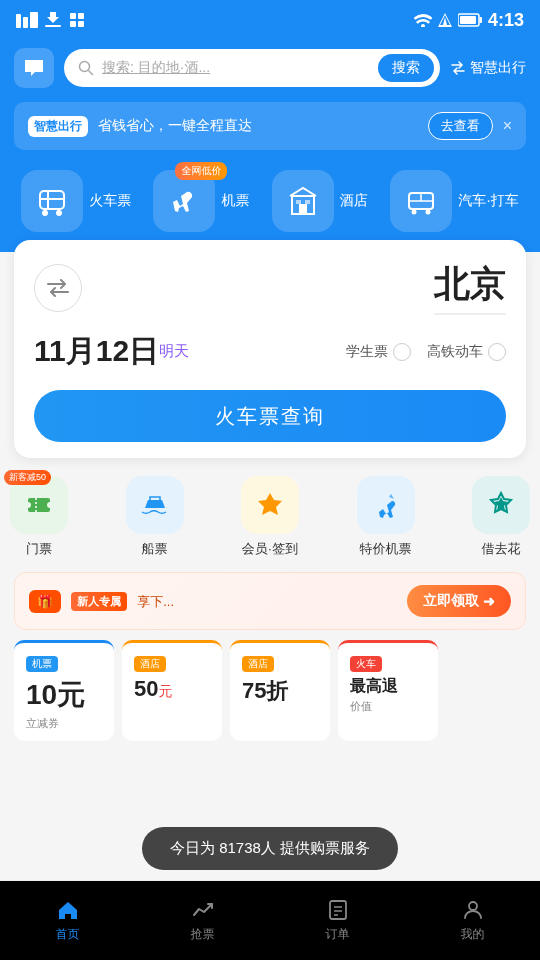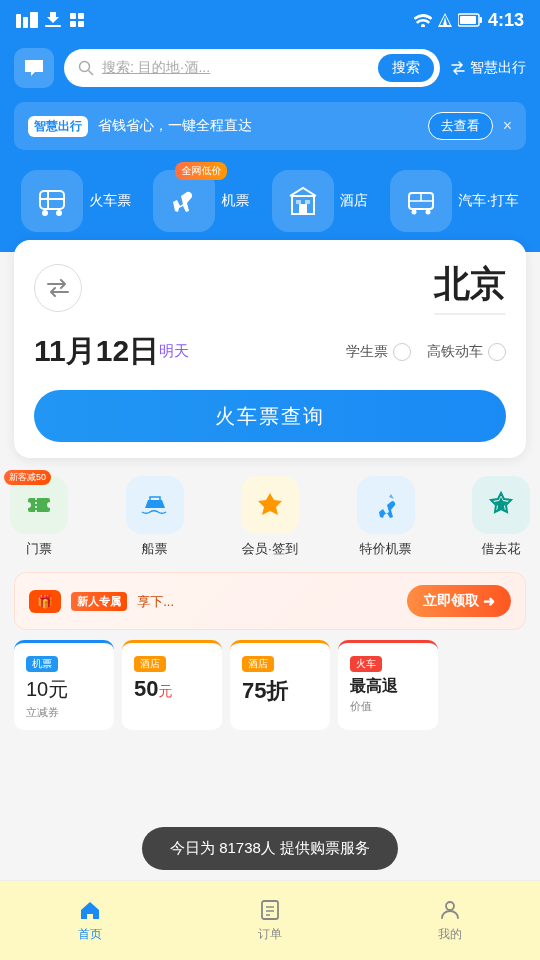--- a/index.html
+++ b/index.html
@@ -294,21 +294,21 @@
       z-index: 100;
     }
 
     
     .bottom-nav {
       position: absolute;
       bottom: 0;
       left: 0;
       right: 0;
       height: 80px;
-      background: #fef9c3;
+      background: #000000;
       display: flex;
       border-top: 1px solid #eee;
     }
     .bottom-nav-item {
       flex: 1;
       display: flex; flex-direction: column; align-items: center; justify-content: center;
       gap: 4px;
       cursor: pointer;
     }
     .bottom-nav-label { font-size: 12px; color: #888; }
@@ -534,21 +534,21 @@
   </div>
   <button class="promo-cta">
     <span>立即领取</span>
     <span>➜</span>
   </button>
 </div>
 
 <div class="coupon-row">
   <div class="coupon-card">
     <span class="coupon-tag" style="background:#2196f3;">机票</span>
-    <div><span style="font-size:20px;font-weight:normal;color:#222;">10元</span></div>
+    <div><span style="font-size:28px;font-weight:bold;color:#222;">10元</span></div>
     <div class="coupon-desc">立减券</div>
   </div>
   <div class="coupon-card" style="border-top-color:#ff9800;">
     <span class="coupon-tag" style="background:#ff9800;">酒店</span>
     <div><span style="font-size:22px;font-weight:bold;color:#222;">50</span><span style="font-size:14px;color:#e44;">元</span></div>
     <div class="coupon-desc"></div>
   </div>
   <div class="coupon-card" style="border-top-color:#ff9800;">
     <span class="coupon-tag" style="background:#ff9800;">酒店</span>
     <div><span style="font-size:22px;font-weight:bold;color:#222;">75折</span></div>
@@ -564,20 +564,27 @@
 <div class="toast">
   <span>今日为 81738人 提供购票服务</span>
 </div>
 
 <div class="bottom-nav">
   <div class="bottom-nav-item active">
     <svg width="24" height="24" viewBox="0 0 24 24">
         <path d="M3 12L12 4l9 8v9h-6v-5h-6v5H3z" fill="#1a8af5"></path>
       </svg>
     <span class="bottom-nav-label" style="color:#1a8af5;">首页</span>
+  </div>
+  <div class="bottom-nav-item">
+    <svg width="24" height="24" viewBox="0 0 24 24" fill="none">
+        <polyline points="3,17 8,11 13,14 21,6" stroke="#888" stroke-width="2" stroke-linecap="round" stroke-linejoin="round"></polyline>
+        <polyline points="17,6 21,6 21,10" stroke="#888" stroke-width="2" stroke-linecap="round" stroke-linejoin="round"></polyline>
+      </svg>
+    <span class="bottom-nav-label">抢票</span>
   </div>
   <div class="bottom-nav-item">
     <svg width="24" height="24" viewBox="0 0 24 24" fill="none">
         <rect x="4" y="3" width="16" height="18" rx="2" stroke="#888" stroke-width="1.8"></rect>
         <line x1="8" y1="9" x2="16" y2="9" stroke="#888" stroke-width="1.5"></line>
         <line x1="8" y1="13" x2="16" y2="13" stroke="#888" stroke-width="1.5"></line>
         <line x1="8" y1="17" x2="12" y2="17" stroke="#888" stroke-width="1.5"></line>
       </svg>
     <span class="bottom-nav-label">订单</span>
   </div>

